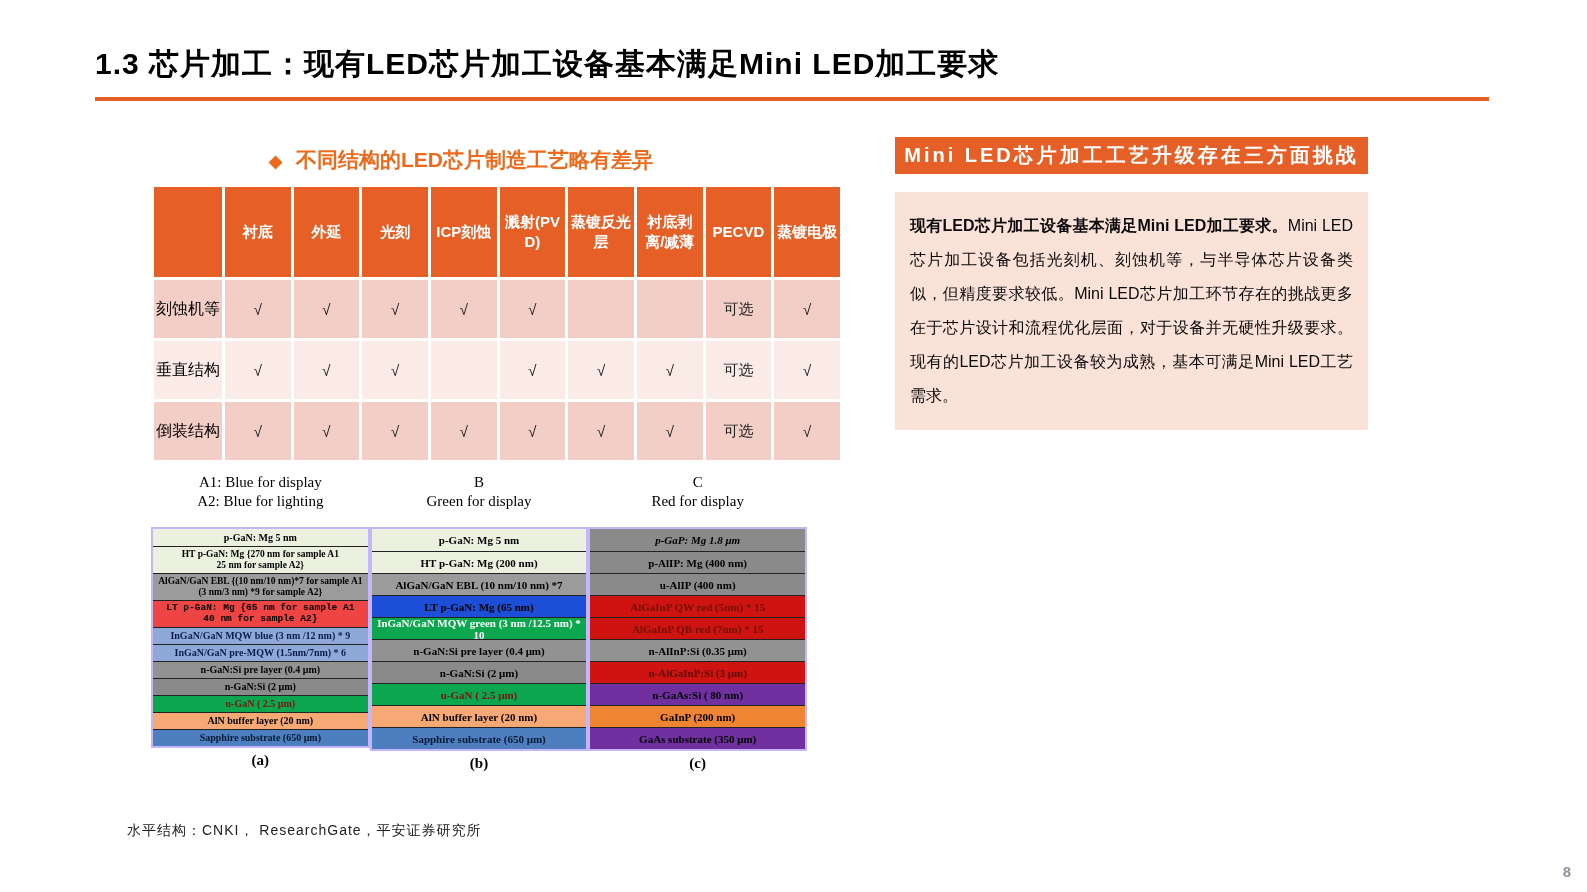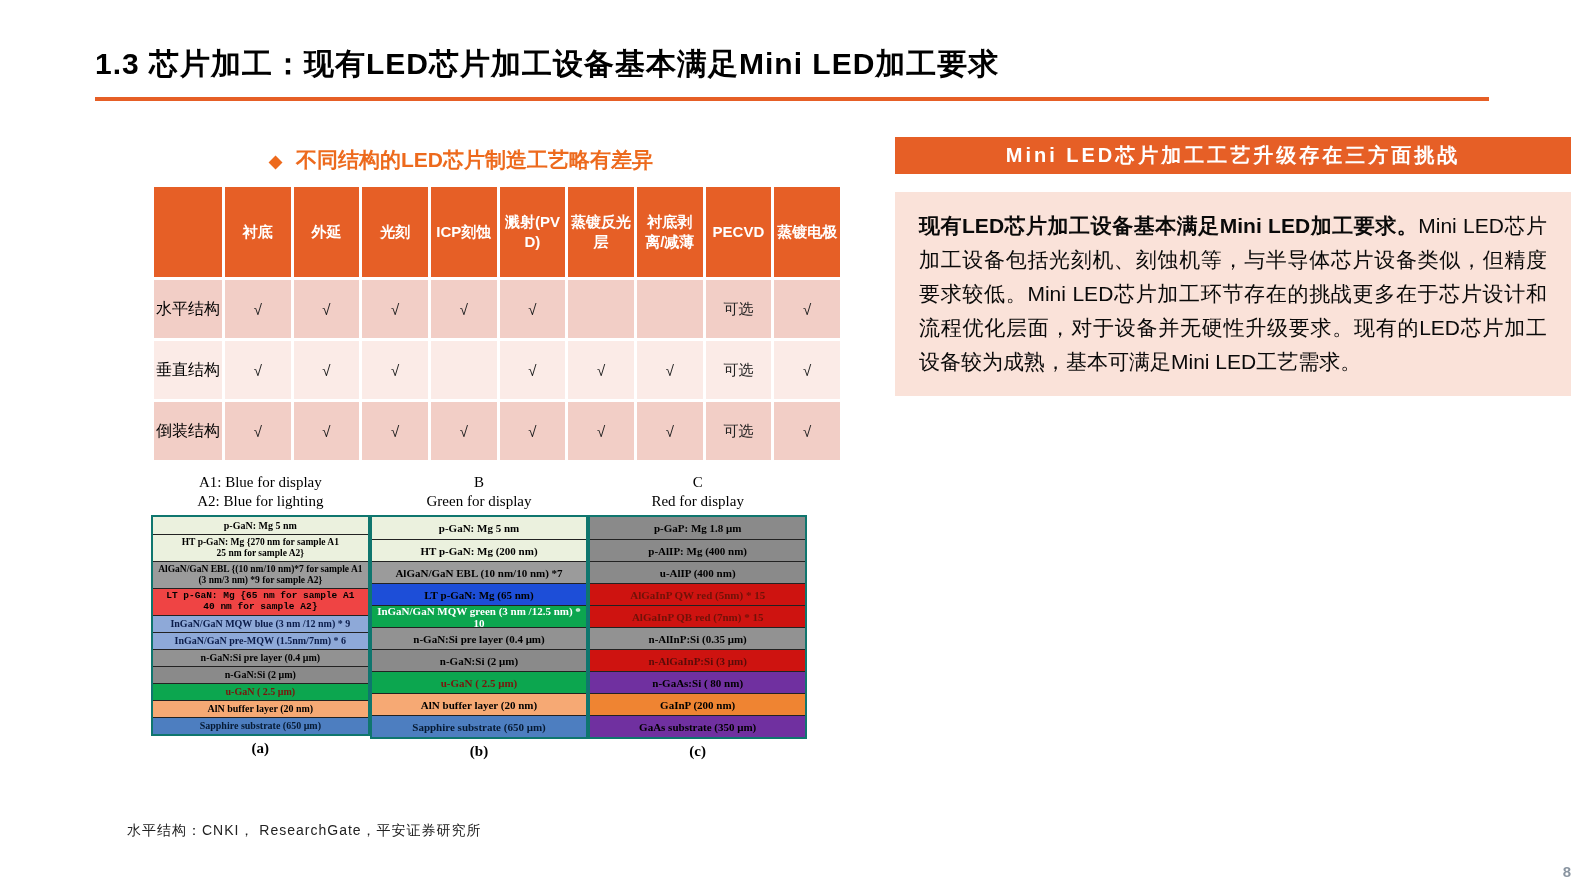--- a/index.html
+++ b/index.html
@@ -24,37 +24,37 @@
   tr.row-dark th,tr.row-dark td{background:#f2cec6;}
   tr.row-light th,tr.row-light td{background:#fbebe7;}
 
   .subtitle2{margin-top:28px;}
 
   
   .diagram{margin-top:10px;display:flex;justify-content:center;padding-left:36px;}
   .stack-col{width:223px;display:flex;flex-direction:column;align-items:center;}
   .stack-header{font-family:"Liberation Serif",serif;font-size:15px;line-height:1.25;text-align:center;
                 white-space:pre-line;height:40px;margin-bottom:2px;}
-  .stack{width:100%;border:2px solid #0f766e;box-sizing:border-box;}
+  .stack{width:100%;border:2px solid #c4b5fd;box-sizing:border-box;margin-top:12px;}
   .layer{display:flex;align-items:center;justify-content:center;text-align:center;
          font-family:"Liberation Serif",serif;font-weight:bold;box-sizing:border-box;
          border-top:1px solid #222;white-space:pre-line;overflow:hidden;}
   .layer:first-child{border-top:none;}
   .stack-a .layer{height:17px;font-size:10px;line-height:1.15;}
   .stack-a .layer.tall{height:27px;font-size:9.5px;}
   .stack-b .layer,.stack-c .layer{height:22px;font-size:11px;}
   .stack-caption{font-family:"Liberation Serif",serif;font-weight:bold;font-size:15px;margin-top:4px;}
 
   .source-line{position:absolute;left:127px;top:822px;font-size:14px;color:#222;letter-spacing:1px;}
 
   
-  .right-col{position:absolute;left:895px;top:137px;width:676px;}
+  .right-col{position:absolute;left:895px;top:137px;width:473px;}
   .banner{background:#e65f26;color:#fff;height:37px;display:flex;align-items:center;justify-content:center;
           font-size:20px;font-weight:bold;letter-spacing:3px;}
-  .text-block{background:#fae2d9;margin-top:18px;padding:17px 24px;font-size:21px;line-height:34px;
+  .text-block{background:#fae2d9;margin-top:18px;padding:17px 15px;font-size:16px;line-height:34px;
               text-align:justify;color:#0a0a0a;}
   .text-block .lead{font-weight:bold;}
   .text-block.second{margin-top:25px;}
 
   .page-number{position:absolute;right:16px;bottom:12px;font-size:15px;font-weight:bold;color:#8a95a1;}
 </style>
 </head>
 <body>
 
 <div class="slide">
@@ -90,21 +90,21 @@
           <th>ICP刻蚀</th>
           <th>溅射(PVD)</th>
           <th>蒸镀反光层</th>
           <th>衬底剥离/减薄</th>
           <th>PECVD</th>
           <th>蒸镀电极</th>
         </tr>
       </thead>
       <tbody>
         <tr class="row-dark">
-          <th>水平结构</th>
+          <th>刻蚀机等</th>
           <td>√</td>
           <td>√</td>
           <td>√</td>
           <td>√</td>
           <td>√</td>
           <td></td>
           <td></td>
           <td>可选</td>
           <td>√</td>
         </tr>
@@ -175,21 +175,21 @@
           <div class="layer" style="background-color: rgb(246, 169, 116); color: rgb(0, 0, 0);">AlN buffer layer (20 nm)</div>
           <div class="layer" style="background-color: rgb(77, 126, 192); color: rgb(6, 26, 51);">Sapphire substrate (650 μm)</div>
         </div>
         <div class="stack-caption">(b)</div>
       </div>
 
       <div class="stack-col">
         <div class="stack-header">C
 Red for display</div>
         <div class="stack stack-c">
-          <div class="layer" style="background-color: rgb(138, 138, 138); color: rgb(0, 0, 0);">p-GaP: Mg 1.8 μm</div>
+          <div class="layer" style="background-color: rgb(138, 138, 138); color: rgb(0, 0, 0); font-style: italic;">p-GaP: Mg 1.8 μm</div>
           <div class="layer" style="background-color: rgb(138, 138, 138); color: rgb(0, 0, 0);">p-AlIP: Mg (400 nm)</div>
           <div class="layer" style="background-color: rgb(138, 138, 138); color: rgb(0, 0, 0);">u-AlIP (400 nm)</div>
           <div class="layer" style="background-color: rgb(206, 19, 16); color: rgb(112, 18, 8);">AlGaInP QW red (5nm) * 15</div>
           <div class="layer" style="background-color: rgb(206, 19, 16); color: rgb(112, 18, 8);">AlGaInP QB red (7nm) * 15</div>
           <div class="layer" style="background-color: rgb(146, 146, 146); color: rgb(0, 0, 0);">n-AlInP:Si  (0.35 μm)</div>
           <div class="layer" style="background-color: rgb(206, 19, 16); color: rgb(90, 12, 8);">n-AlGaInP:Si (3 μm)</div>
           <div class="layer" style="background-color: rgb(112, 48, 160); color: rgb(0, 0, 0);">n-GaAs:Si ( 80 nm)</div>
           <div class="layer" style="background-color: rgb(239, 132, 50); color: rgb(0, 0, 0);">GaInP (200 nm)</div>
           <div class="layer" style="background-color: rgb(112, 48, 160); color: rgb(0, 0, 0);">GaAs substrate (350 μm)</div>
         </div>

